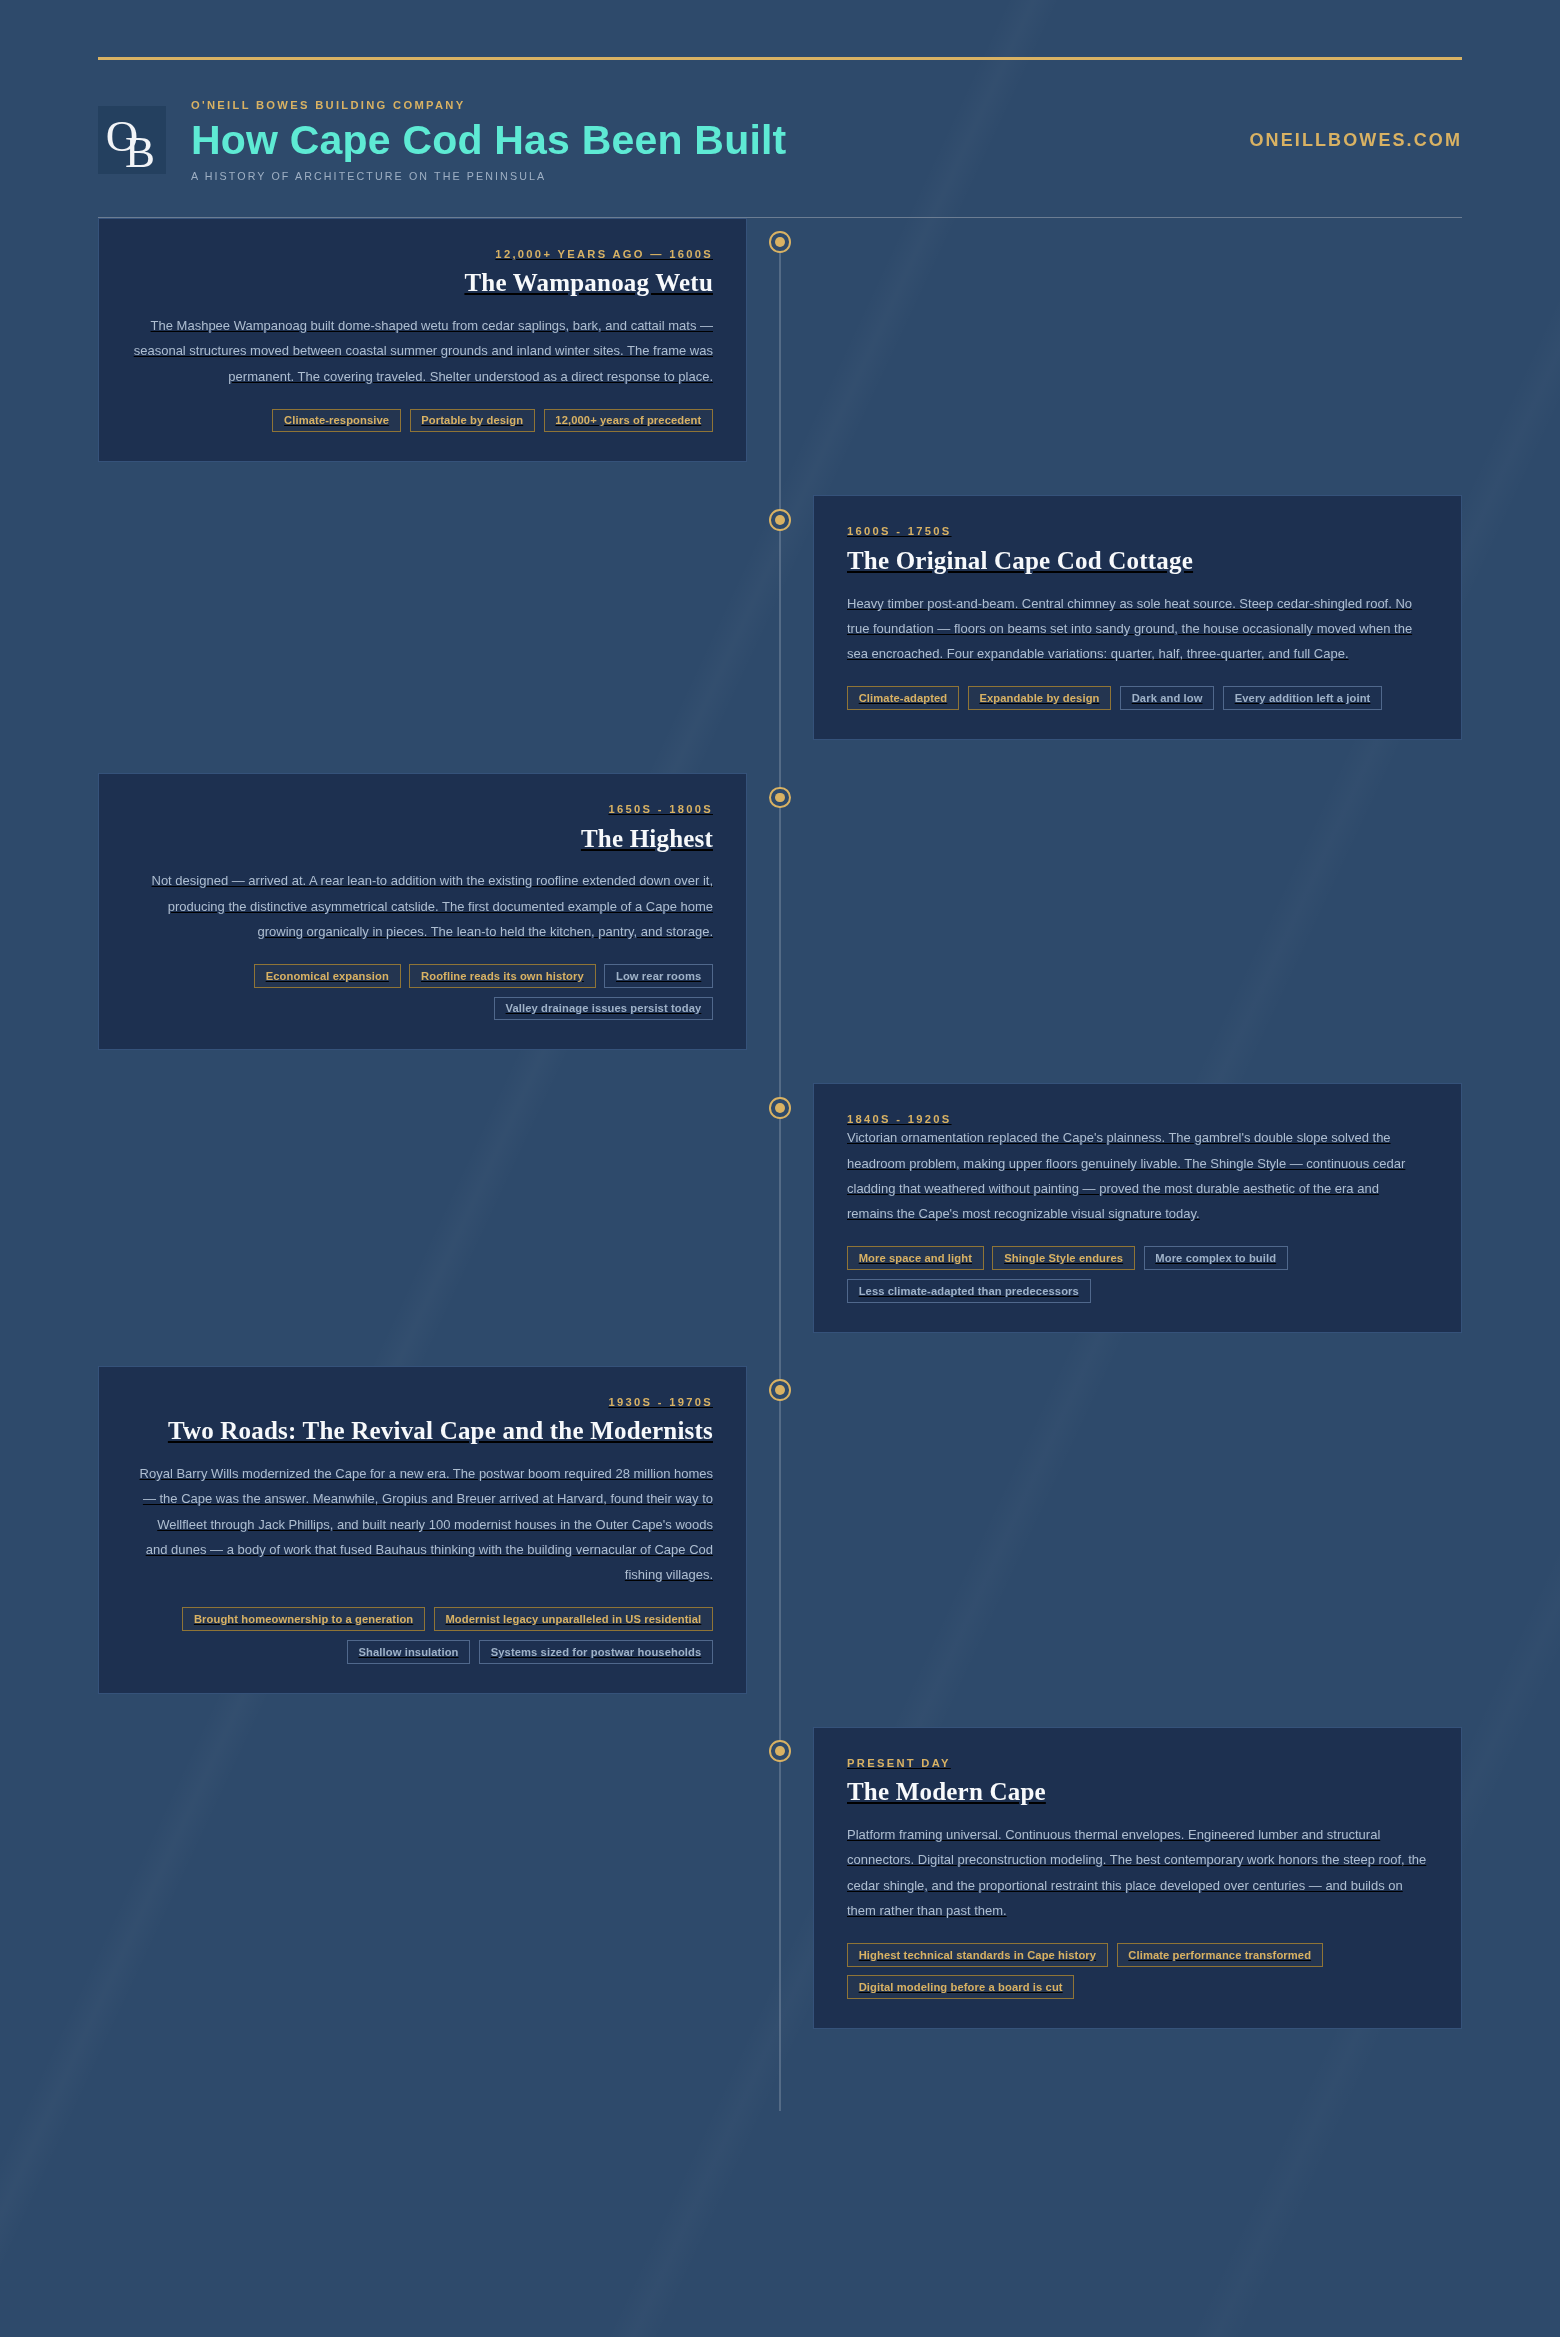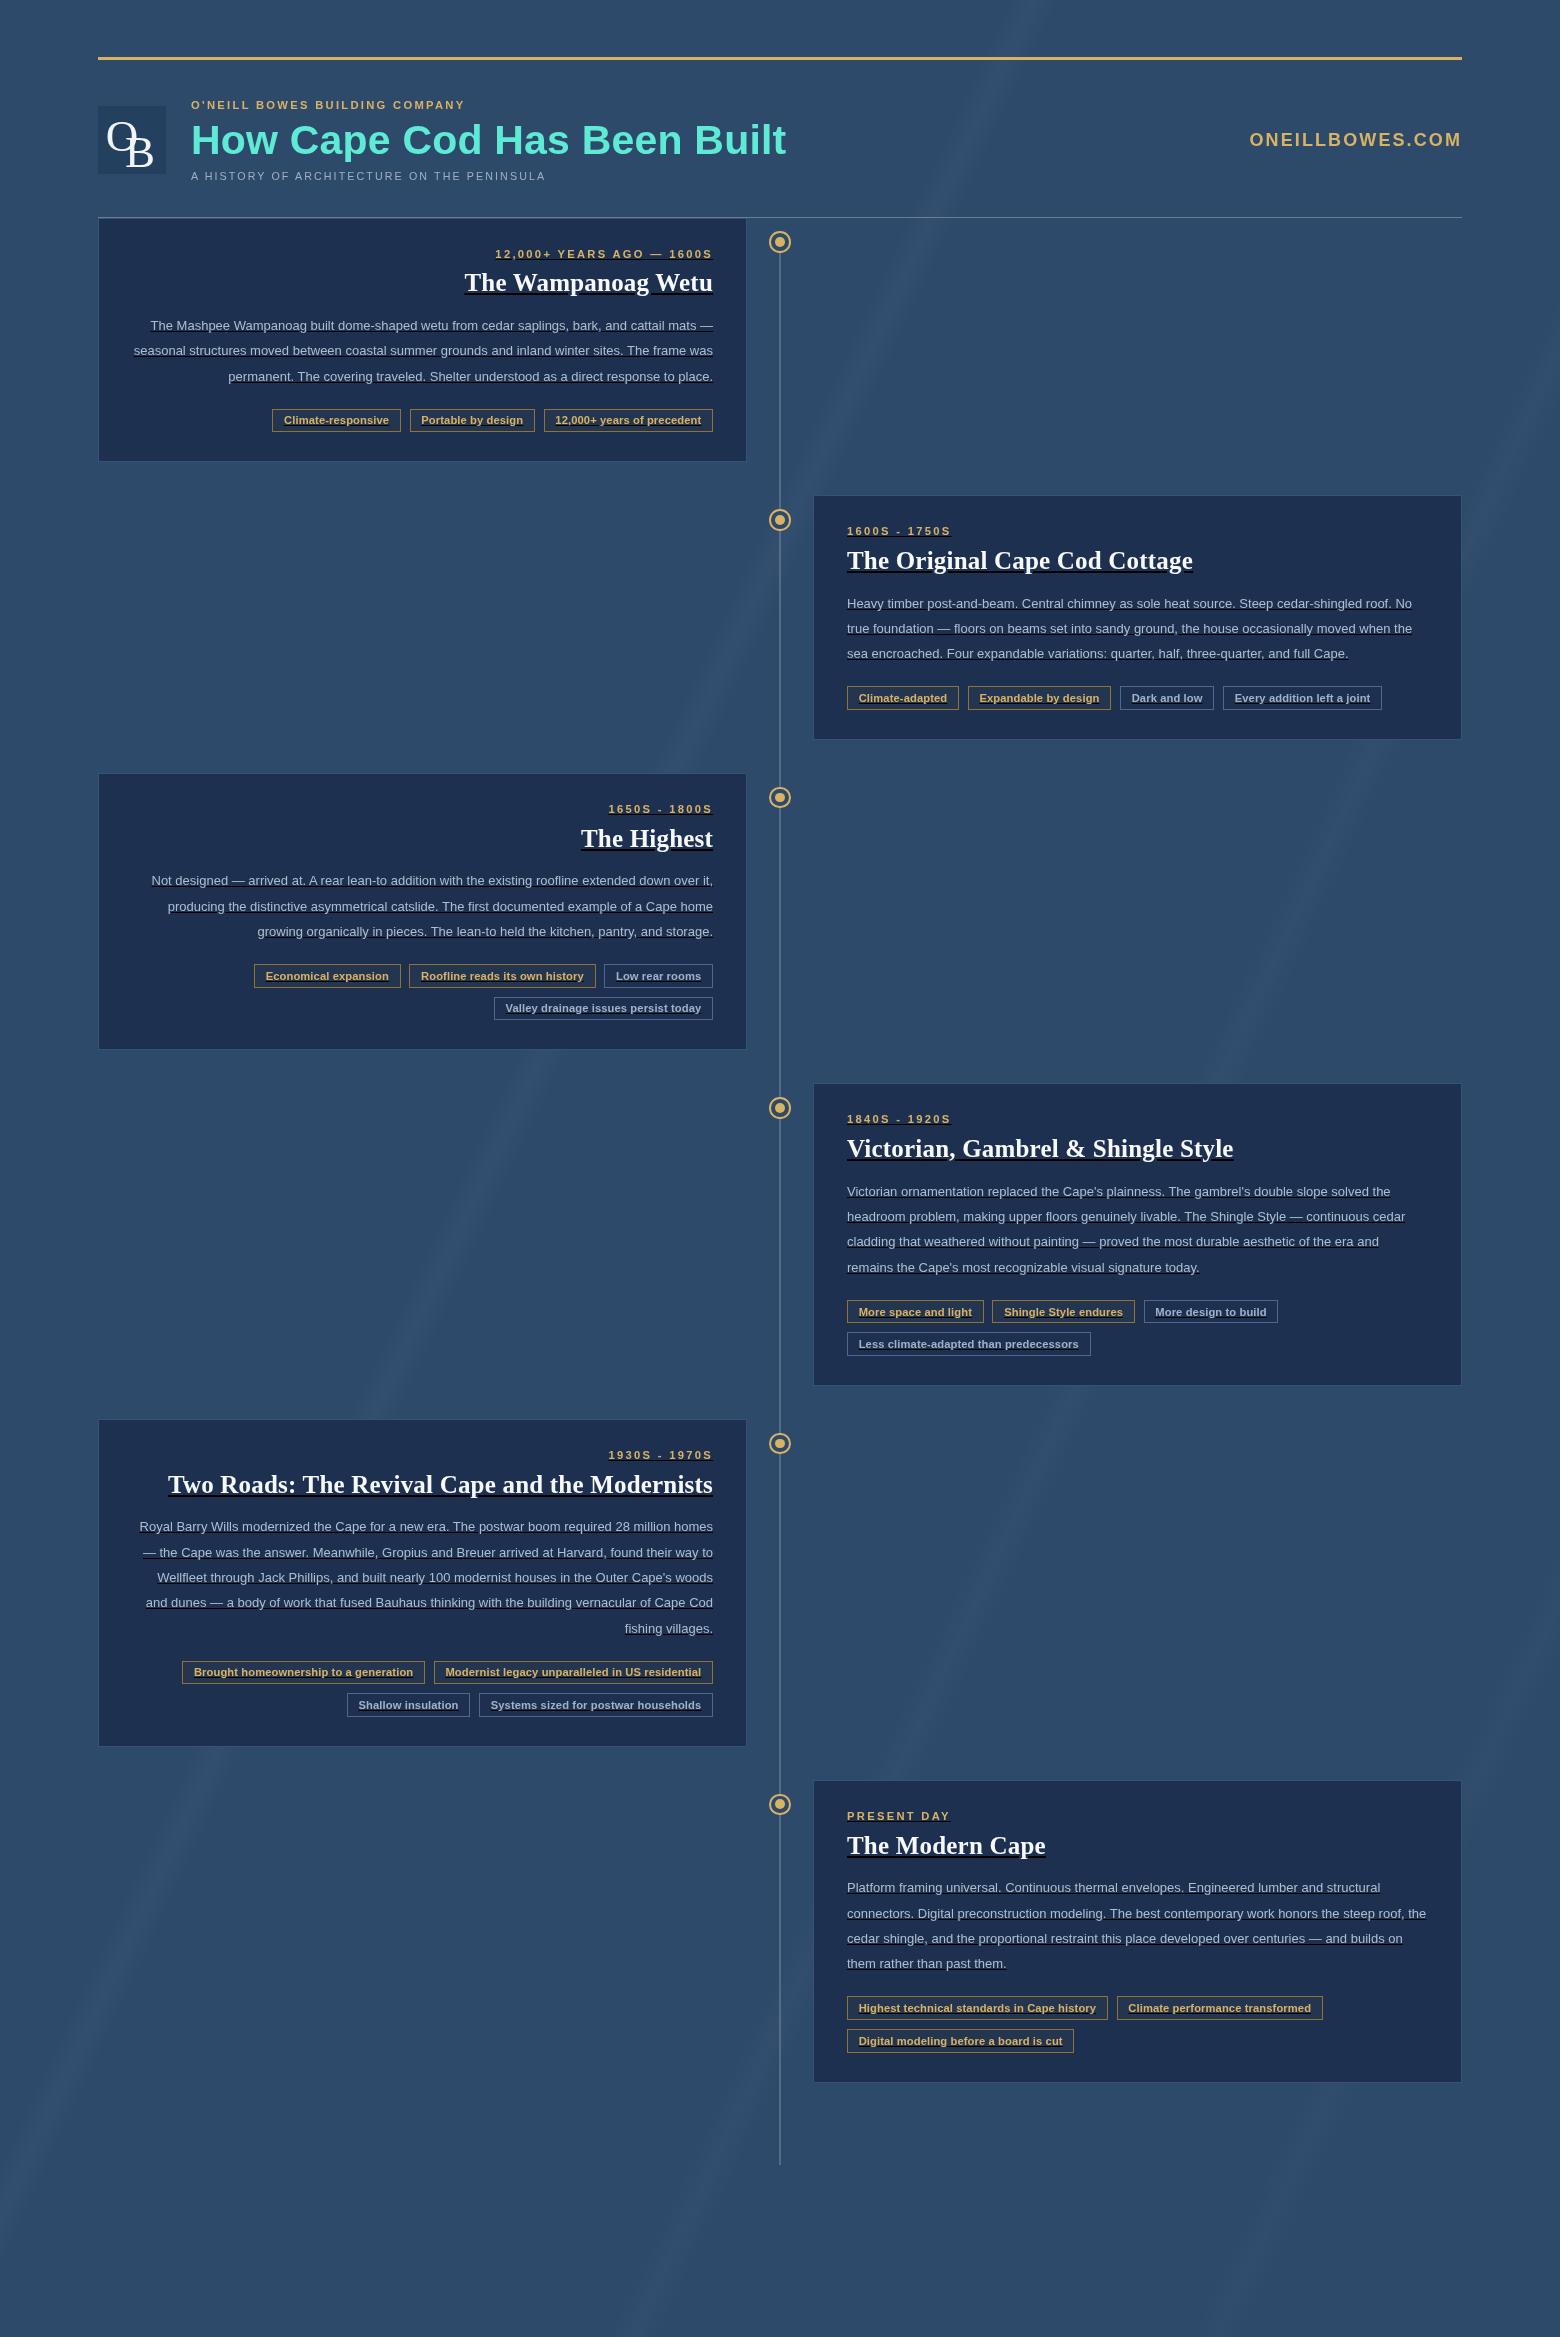--- a/index.html
+++ b/index.html
@@ -301,26 +301,25 @@
             </div>
           </div>
         </div>
         <div class="row right">
           <div class="marker">
             <i></i>
           </div>
           <div class="half">
             <div class="card">
               <div class="era">1840S - 1920S</div>
-              <h2>Victorian, Gambrel &amp; Shingle Style</h2>
               <div class="body">Victorian ornamentation replaced the Cape's plainness. The gambrel's double slope solved the headroom problem, making upper floors genuinely livable. The Shingle Style — continuous cedar cladding that weathered without painting — proved the most durable aesthetic of the era and remains the Cape's most recognizable visual signature today.</div>
               <div class="tags">
                 <span class="tag">More space and light</span>
                 <span class="tag">Shingle Style endures</span>
-                <span class="tag muted">More design to build</span>
+                <span class="tag muted">More complex to build</span>
                 <span class="tag muted">Less climate-adapted than predecessors</span>
               </div>
             </div>
           </div>
         </div>
         <div class="row left">
           <div class="marker">
             <i></i>
           </div>
           <div class="half">

